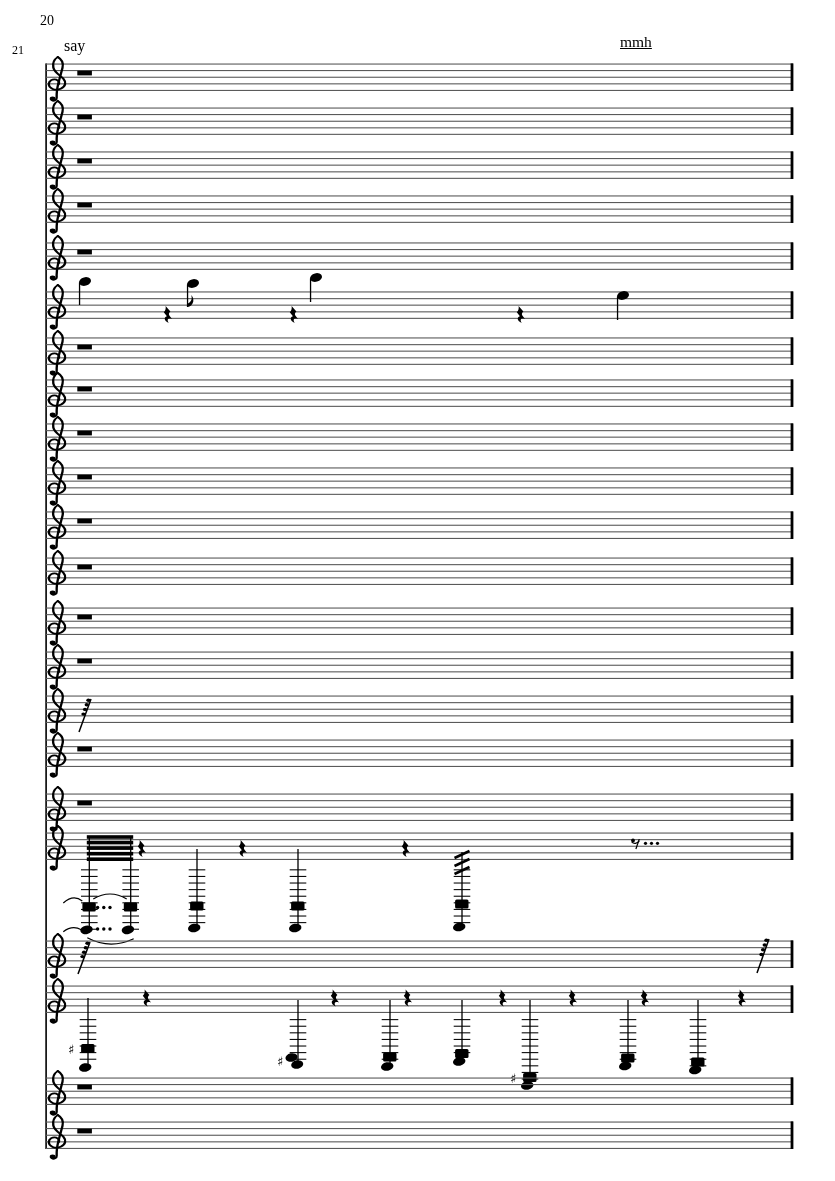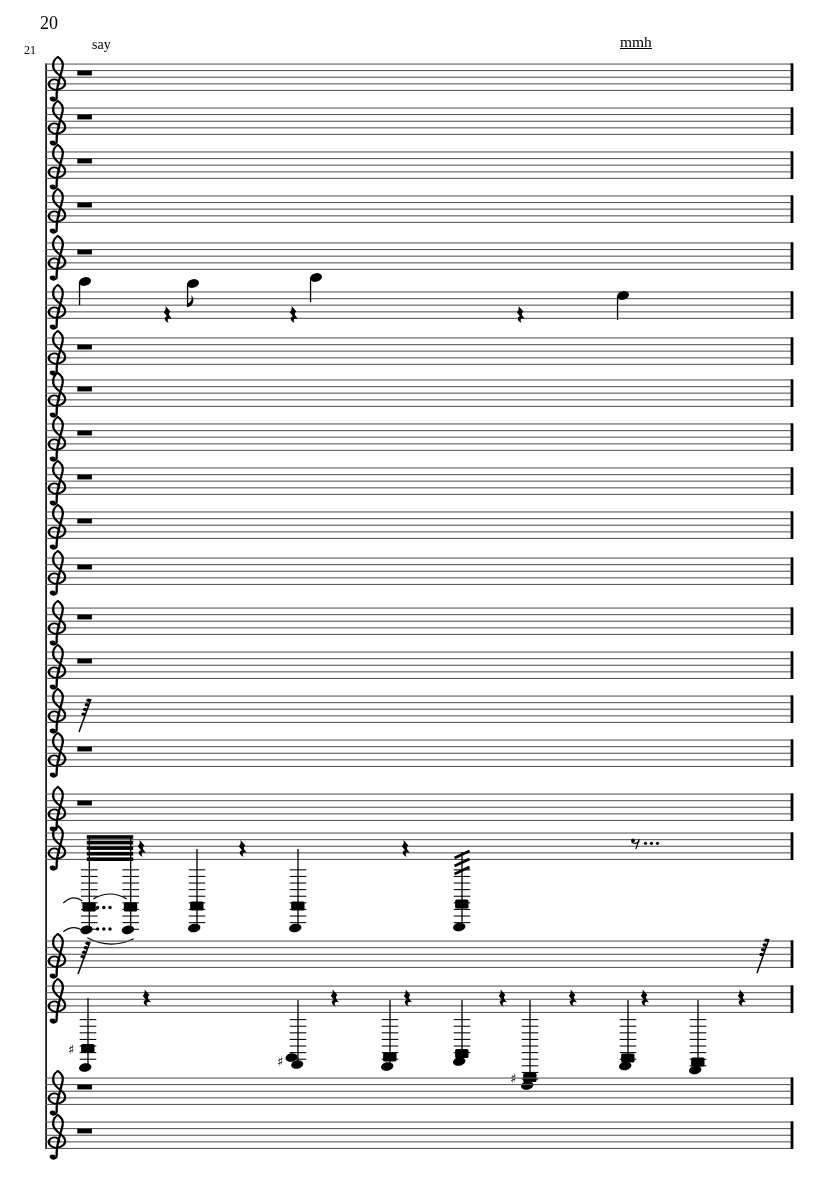--- a/index.html
+++ b/index.html
@@ -1,21 +1,21 @@
 <!DOCTYPE html>
 <html><head>
 <meta charset="utf-8">
 <style>
   html,body{margin:0;padding:0;background:#ffffff;}
   .page{position:relative;width:835px;height:1181px;background:#ffffff;overflow:hidden;
         font-family:"Liberation Serif", serif;}
   .otext{position:absolute;color:#000;white-space:nowrap;}
-  #t-meas-top{left:40px;top:13px;font-size:18px;}
-  #t-meas-start{left:24px;top:43px;font-size:12px;}
-  #t-lyric-say{left:92px;top:37px;font-size:14px;}
+  #t-meas-top{left:40px;top:13px;font-size:14px;}
+  #t-meas-start{left:12px;top:43px;font-size:12px;}
+  #t-lyric-say{left:64px;top:37px;font-size:16px;}
   #t-lyric-mmh{left:620px;top:33px;font-size:15.5px;text-decoration:underline;}
   svg{position:absolute;left:0;top:0;}
 </style>
 </head>
 <body>
 
 <div class="page">
   <svg id="score" width="835" height="1181" viewBox="0 0 835 1181">
       <rect x="45.3" y="63.4" width="1.6" height="1085.6000000000001" fill="#000000"></rect>
       <g>

